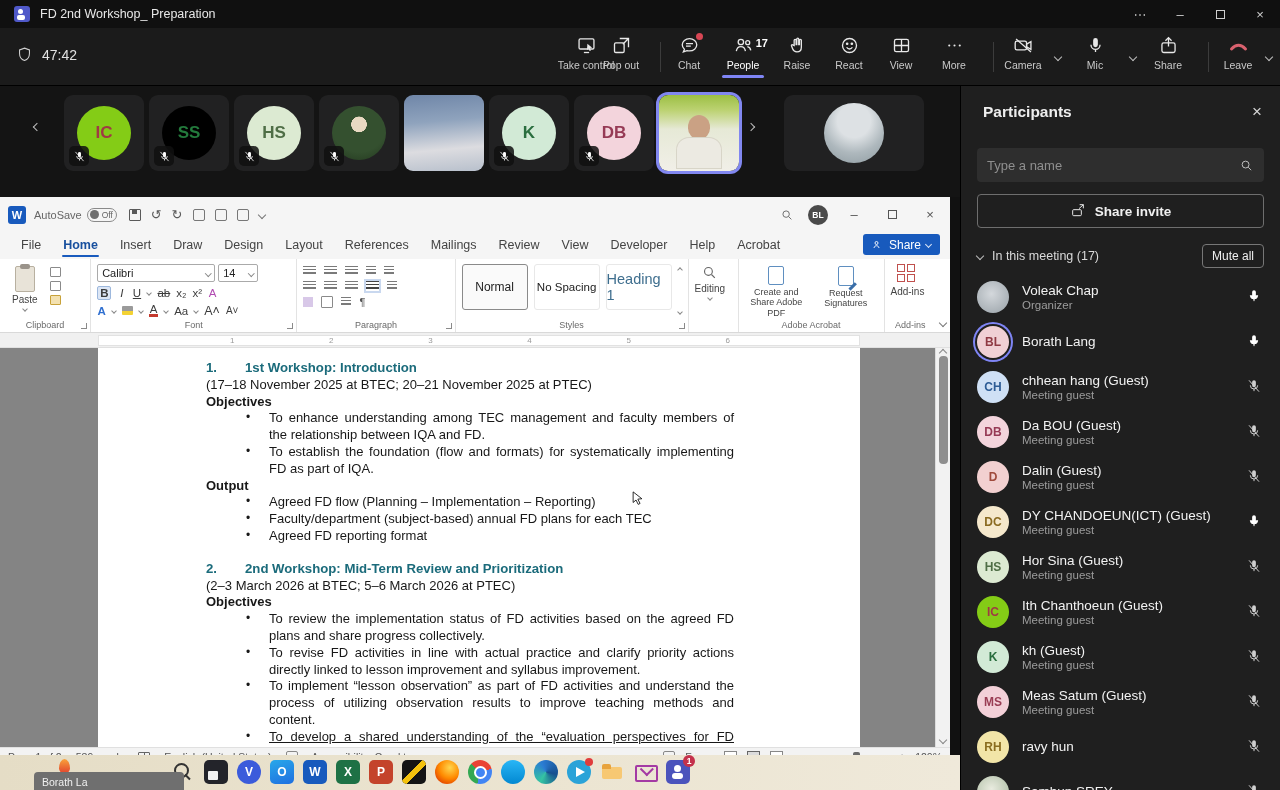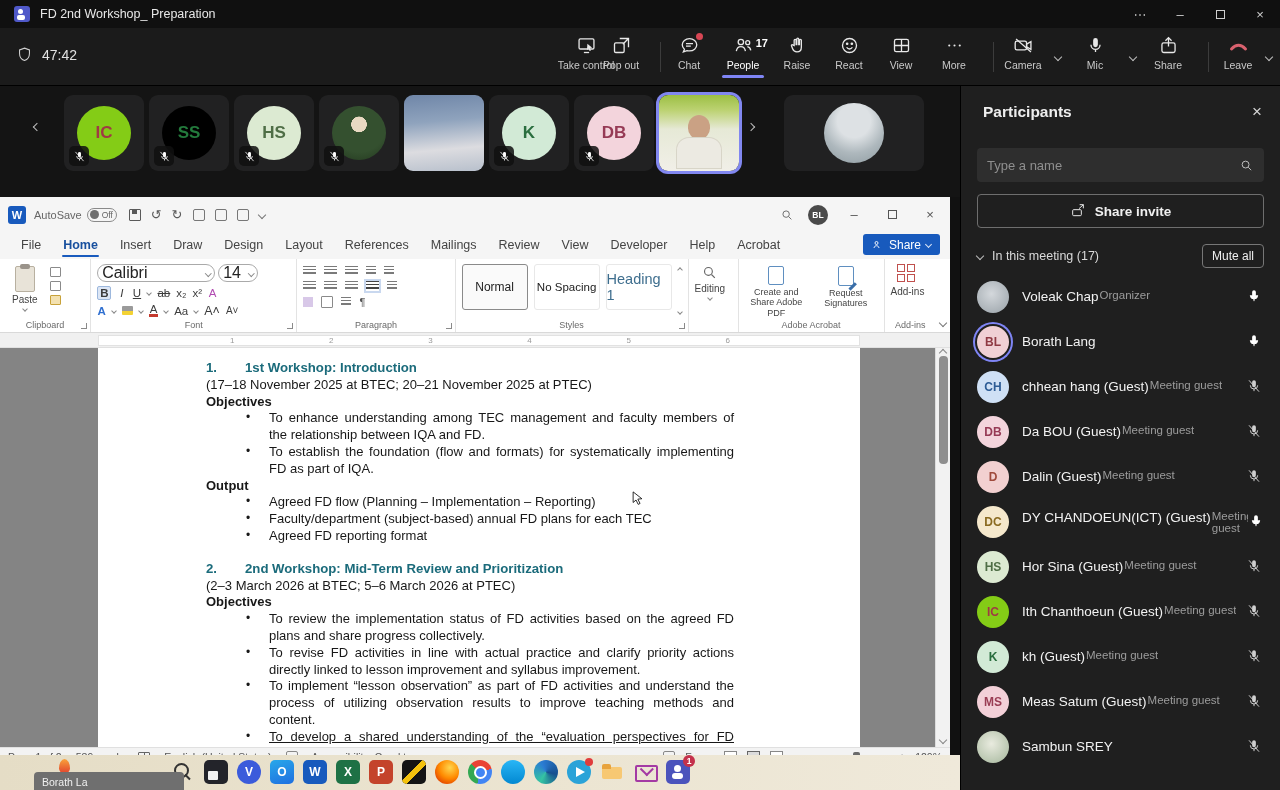--- a/index.html
+++ b/index.html
@@ -73,21 +73,21 @@
   .p-invite{margin:12px 16px 0;height:34px;border:1px solid #6e6e6e;border-radius:4px;display:flex;align-items:center;
     justify-content:center;gap:9px;font-size:13.5px;font-weight:bold;color:#f0f0f0;cursor:pointer}
   .p-invite svg{width:16px;height:16px;stroke:#e8e8e8;fill:none;stroke-width:1.5}
   .p-section{display:flex;align-items:center;margin:16px 16px 4px;font-size:12.5px;color:#d9d9d9;gap:9px}
   .p-muteall{margin-left:auto;border:1px solid #777;border-radius:4px;padding:4px 9px;font-size:12px;color:#f0f0f0;cursor:pointer}
   .p-list{margin-top:6px}
   .p-row{height:45px;display:flex;align-items:center;padding:0 16px;cursor:pointer}
   .p-av{width:32px;height:32px;border-radius:50%;flex:none;display:flex;align-items:center;justify-content:center;
     font-size:12px;font-weight:bold}
   .ring{box-shadow:0 0 0 2px #1f1f1f,0 0 0 4px #7f85f5}
-  .p-txt{margin-left:13px;display:flex;gap:1px;overflow:hidden}
+  .p-txt{margin-left:13px;display:flex;flex-direction:column;gap:1px;overflow:hidden}
   .p-name{font-size:13.5px;color:#f2f2f2;white-space:nowrap}
   .p-role{font-size:11.5px;color:#9c9c9c}
   .mic{margin-left:auto;width:18px;height:18px;position:relative}
   .mic svg{width:16px;height:16px}
   .mic path{fill:#cfcfcf}
   .mic .st{stroke:#cfcfcf;stroke-width:1.5;fill:none}
   .mic .slash{stroke:#cfcfcf;stroke-width:1.5;display:none}
   .mic.muted .slash{display:block}
   .mic.live path{fill:#fff}.mic.live .st{stroke:#fff}
   
@@ -126,22 +126,22 @@
   .rg-label{position:absolute;bottom:2px;left:0;right:0;text-align:center;font-size:9px;color:#6a6a6a}
   .launcher{position:absolute;right:3px;bottom:3px;width:6px;height:6px;border-right:1.3px solid #8a8a8a;border-bottom:1.3px solid #8a8a8a}
   .paste-btn{display:flex;flex-direction:column;align-items:center;gap:2px;padding:2px 6px;cursor:pointer}
   .clip-ic{width:20px;height:26px;background:#e8e3d8;border:1px solid #b8b0a0;border-radius:2px;position:relative}
   .clip-ic::before{content:"";position:absolute;left:4px;top:-3px;width:10px;height:5px;background:#9a938a;border-radius:2px}
   .mini-col{display:flex;flex-direction:column;gap:4px;padding-top:3px}
   .mini-ic{width:11px;height:10px;border:1.2px solid #8a8a8a;border-radius:1px}
   .mini-ic.brush{border-color:#c8a23a;background:#f3e1b0}
   .fontbox-row{display:flex;gap:3px}
   .fontcol{display:flex;flex-direction:column;gap:3px}
-  .selbox{border:1px solid #aaa;border-radius:9px;height:18px;display:flex;align-items:center;
-    padding:0 4px;font-size:16px;color:#222;gap:4px;background:#fff}
+  .selbox{border:1px solid #aaa;border-radius:2px;height:18px;display:flex;align-items:center;
+    padding:0 4px;font-size:11px;color:#222;gap:4px;background:#fff}
   .selbox .chev{border-color:#888;width:4.5px;height:4.5px}
   .glyphrow{display:flex;align-items:center;gap:6px;height:17px}
   .fg{font-size:11.5px;color:#3c3c3c;cursor:pointer;min-width:9px;text-align:center}
   .fg.bold{font-weight:bold}.fg.ital{font-style:italic}.fg.und{text-decoration:underline}
   .fg.strike{text-decoration:line-through}
   .fg.sel-b{background:#dce6f5;border:1px solid #9db8dd;border-radius:2px;padding:0 2px}
   .fg.fx-art{color:#2f6fd0;font-weight:bold}
   .fg.fx-pen{display:inline-block;width:11px;height:9px;background:linear-gradient(#9a9a9a 55%,#f3d233 55%);border-radius:1px}
   .fg.fx-col{border-bottom:3px solid #c43a2e;line-height:10px}
   .lines{display:inline-block;width:13px;height:10px;background:repeating-linear-gradient(#7a7a7a 0 1.2px,transparent 1.2px 3.2px);cursor:pointer}
@@ -664,20 +664,36 @@
         </span>
         <span class="mic muted">
           <svg viewBox="0 0 24 24">
             <path d="M12 3.2a2.8 2.8 0 0 1 2.8 2.8v5a2.8 2.8 0 1 1-5.6 0V6A2.8 2.8 0 0 1 12 3.2z"></path>
             <path class="st" d="M6.5 11a5.5 5.5 0 0 0 11 0M12 16.5v3.2"></path>
             <line class="slash" x1="4.5" y1="3.5" x2="19.5" y2="20.5"></line>
           </svg>
         </span>
       </div>
 
+      <div class="p-row">
+        <span class="p-av av-rh">
+          <span>RH</span>
+        </span>
+        <span class="p-txt">
+          <span class="p-name">ravy hun</span>
+
+        </span>
+        <span class="mic muted">
+          <svg viewBox="0 0 24 24">
+            <path d="M12 3.2a2.8 2.8 0 0 1 2.8 2.8v5a2.8 2.8 0 1 1-5.6 0V6A2.8 2.8 0 0 1 12 3.2z"></path>
+            <path class="st" d="M6.5 11a5.5 5.5 0 0 0 11 0M12 16.5v3.2"></path>
+            <line class="slash" x1="4.5" y1="3.5" x2="19.5" y2="20.5"></line>
+          </svg>
+        </span>
+      </div>
 
       <div class="p-row">
         <span class="p-av ph-sambun">
           <span></span>
         </span>
         <span class="p-txt">
           <span class="p-name">Sambun SREY</span>
 
         </span>
         <span class="mic muted">

